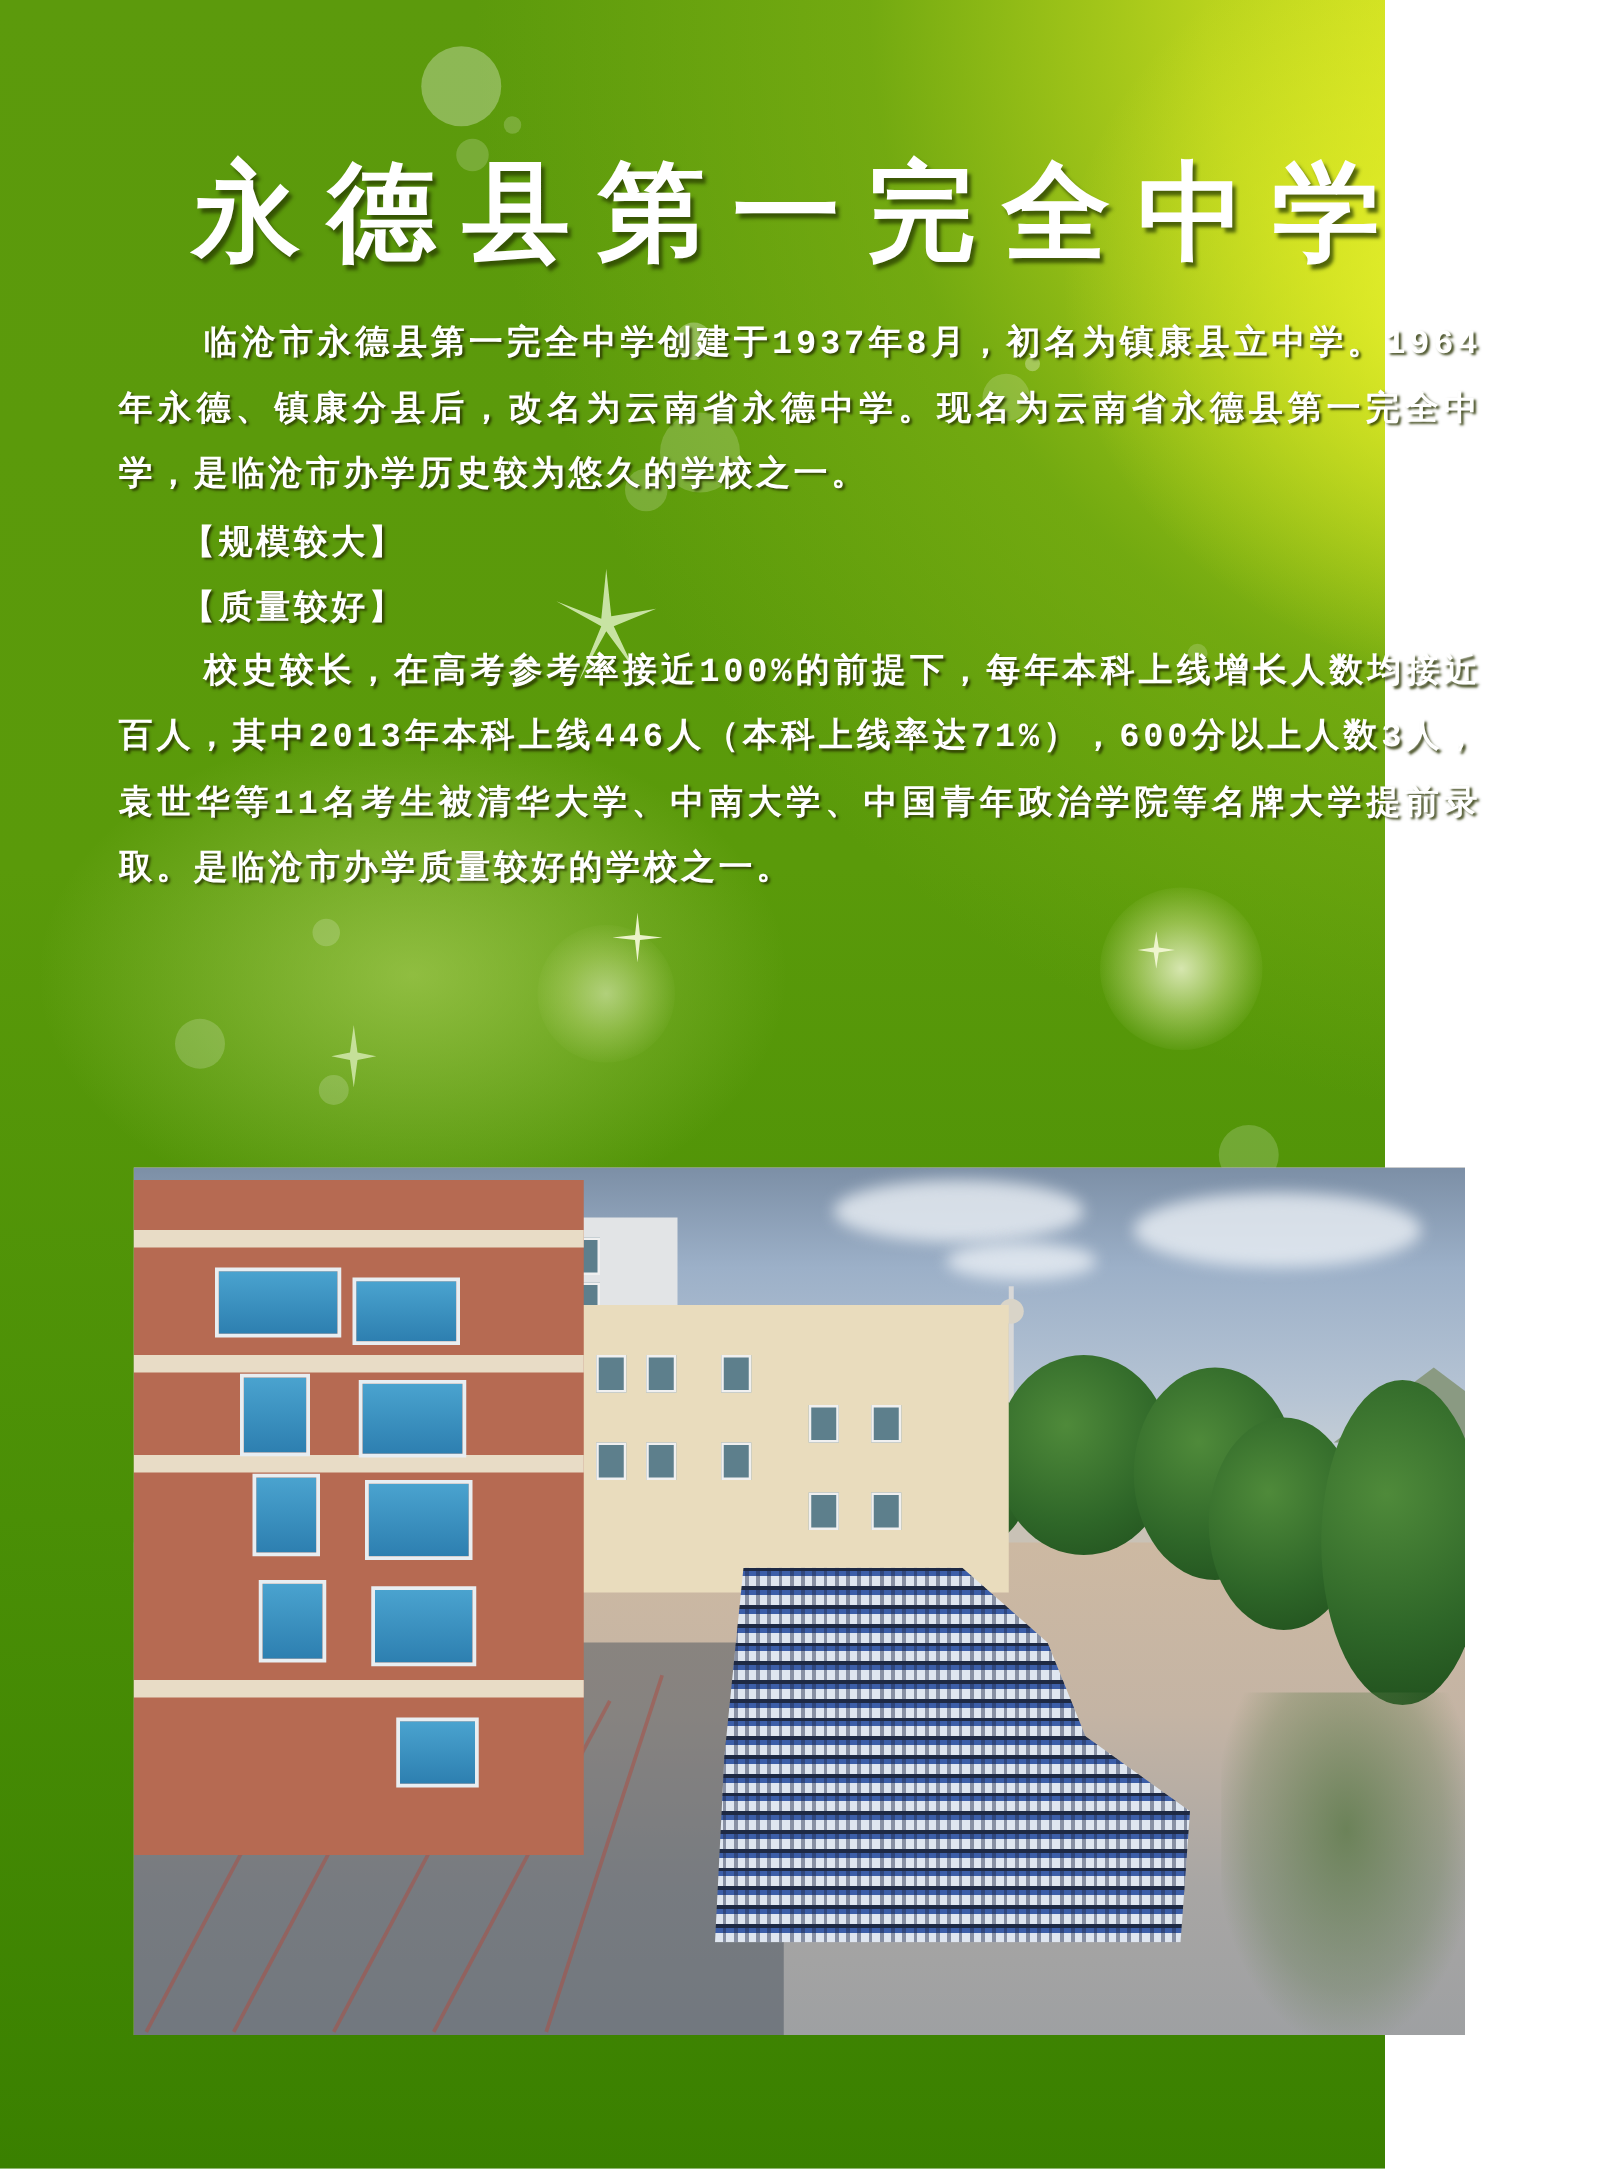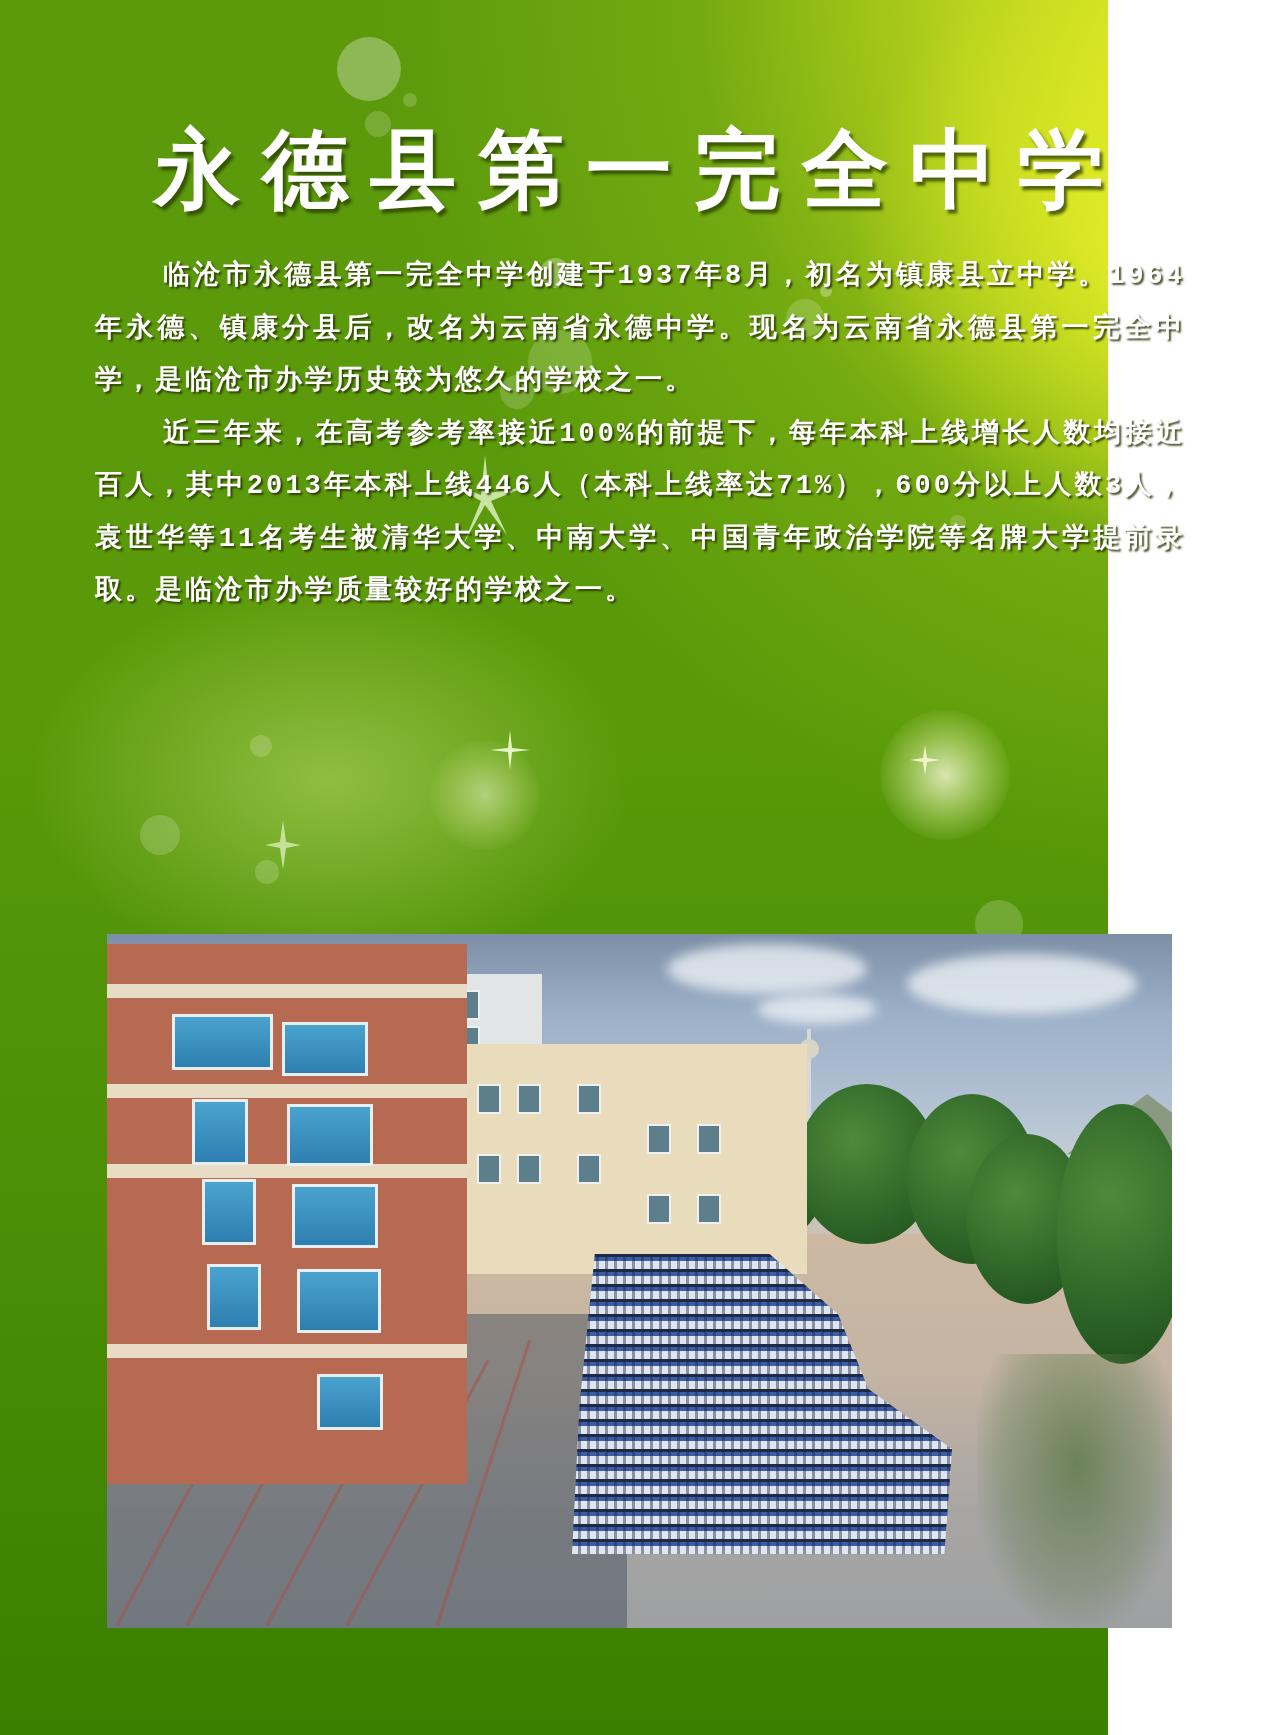--- a/index.html
+++ b/index.html
@@ -174,21 +174,23 @@
     <polygon points="18,0 21,22 36,25 21,28 18,50 15,28 0,25 15,22" fill="rgba(230,245,200,0.7)"></polygon>
   </svg>
   <svg class="star" style="left:910px;top:745px;" width="30" height="30" viewBox="0 0 30 30">
     <polygon points="15,0 17,13 30,15 17,17 15,30 13,17 0,15 13,13" fill="rgba(255,255,230,0.8)"></polygon>
   </svg>
 
   <div class="title">永德县第一完全中学</div>
 
   <div class="content">
     <span class="paragraph">临沧市永德县第一完全中学创建于1937年8月，初名为镇康县立中学。1964年永德、镇康分县后，改名为云南省永德中学。现名为云南省永德县第一完全中学，是临沧市办学历史较为悠久的学校之一。</span>
-    <span class="paragraph">近三年来，在高考参考率接近100%的前提下，每年本科上线增长人数均接近百人，其中2013年本科上线446人（本科上线率达71%），600分以上人数3人，袁世华等11名考生被清华大学、中南大学、中国青年政治学院等名牌大学提前录取。是临沧市办学质量较好的学校之一。</span>
+    <span class="section-heading">【规模较大】</span>
+    <span class="section-heading">【质量较好】</span>
+    <span class="paragraph">校史较长，在高考参考率接近100%的前提下，每年本科上线增长人数均接近百人，其中2013年本科上线446人（本科上线率达71%），600分以上人数3人，袁世华等11名考生被清华大学、中南大学、中国青年政治学院等名牌大学提前录取。是临沧市办学质量较好的学校之一。</span>
   </div>
 
   <div class="photo">
     <div class="sky"></div>
     <div class="cloud" style="left:560px;top:10px;width:200px;height:50px;"></div>
     <div class="cloud" style="left:800px;top:20px;width:230px;height:60px;"></div>
     <div class="cloud" style="left:650px;top:60px;width:120px;height:30px;"></div>
     <div class="mountain" style="left:960px;top:160px;"></div>
     <div class="lamp"></div>
     <div class="lamp-ball"></div>

